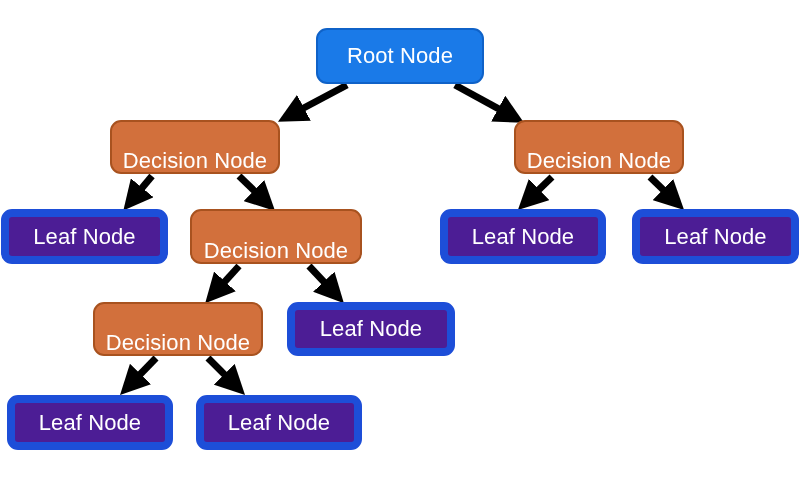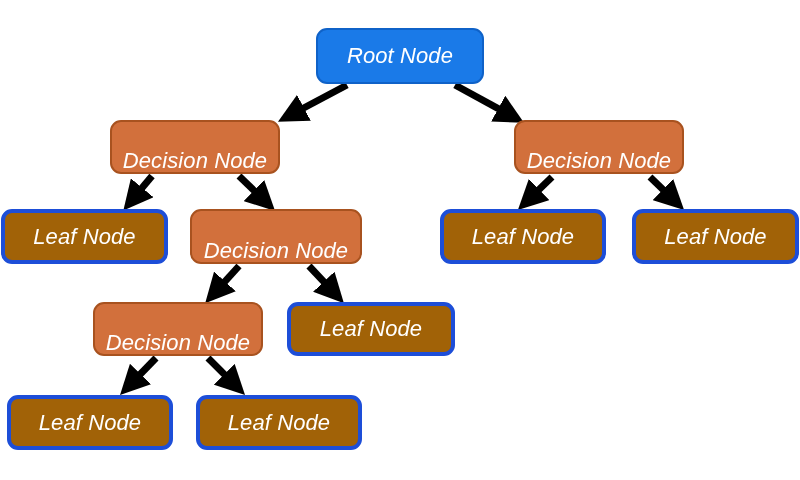--- a/index.html
+++ b/index.html
@@ -29,34 +29,33 @@
     align-items: center;
     justify-content: center;
     box-sizing: border-box;
     border-radius: 11px;
     color: #ffffff;
     font-size: 22px;
     line-height: 1;
     letter-spacing: 0.1px;
     white-space: nowrap;
     z-index: 2;
-    font-style: italic;
   }
   .node.root {
     background: #1a7ae8;
     border: 2px solid #0f62c8;
   }
   .node.decision {
     background: #d2703c;
     border: 2px solid #a8521f;
     align-items: flex-end;
   }
   .node.leaf {
-    background: #a16207;
-    border: 4px solid #1d4ed8;
+    background: #4c1d95;
+    border: 8px solid #1d4ed8;
   }
   .node-label {
     pointer-events: none;
   }
 </style>
 </head>
 <body>
 
 <div id="canvas">
   <svg id="edges" viewBox="0 0 800 480" width="800" height="480" xmlns="http://www.w3.org/2000/svg">

